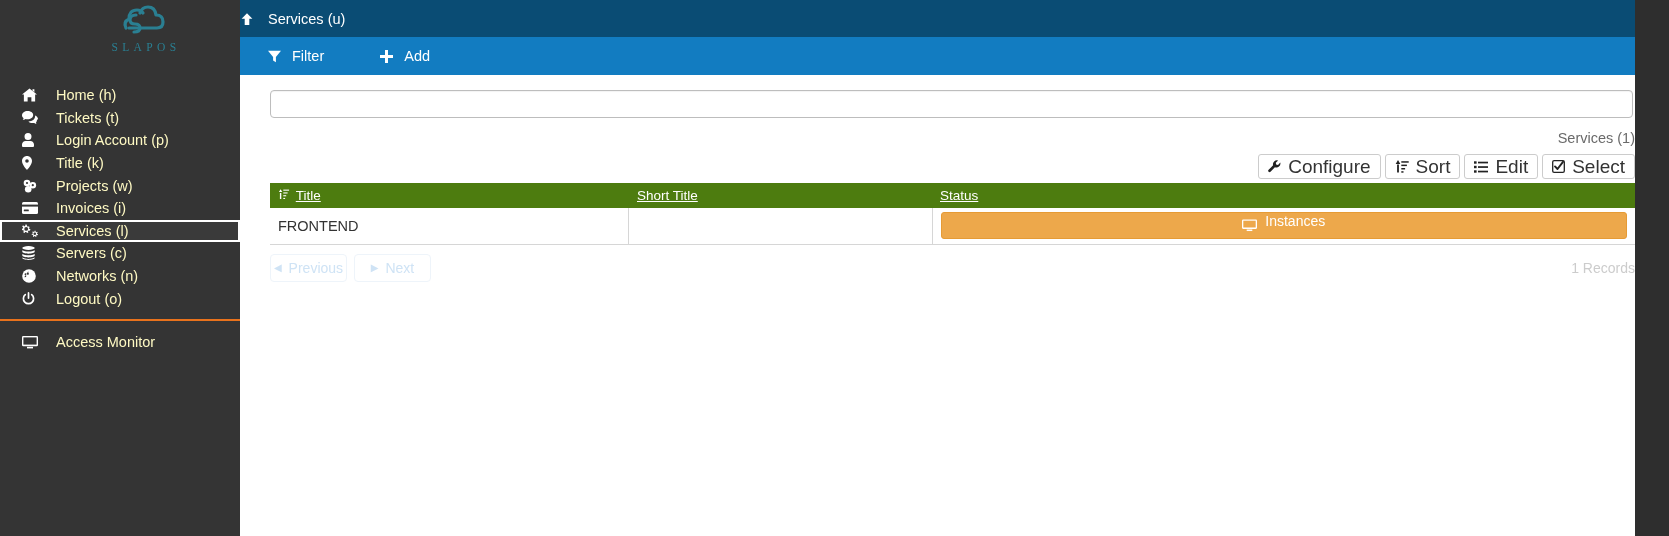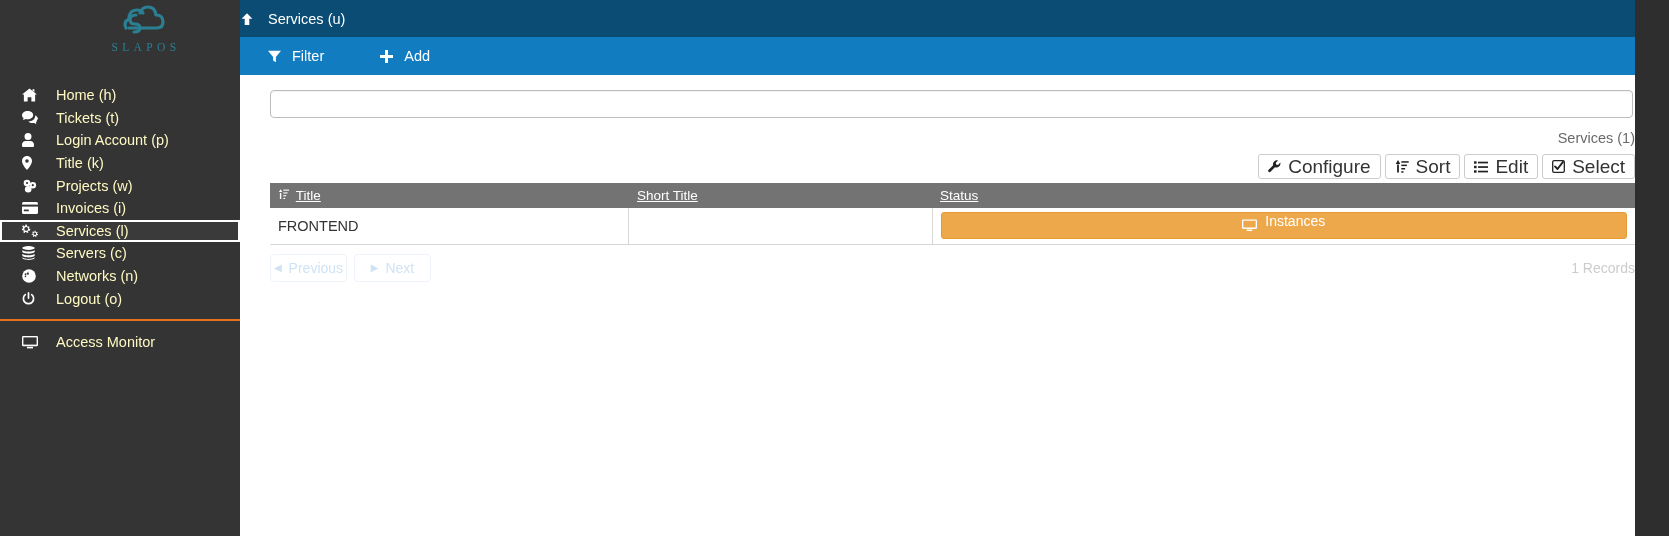--- a/index.html
+++ b/index.html
@@ -174,21 +174,21 @@
   .gbtn .ic { display: inline-flex; align-items: center; margin-right: 7px; }
 
   
   .tbl {
     width: calc(100% - 64px);
     margin: 4px 0 0 30px;
     border-collapse: collapse;
     table-layout: fixed;
   }
   .tbl thead th {
-    background: #737373;
+    background: #4d7c0f;
     color: #ffffff;
     text-align: left;
     height: 25px;
     font-size: 13.5px;
     font-weight: normal;
     padding: 0 0 0 8px;
     vertical-align: middle;
   }
   .tbl thead th .hlink {
     color: #ffffff;

